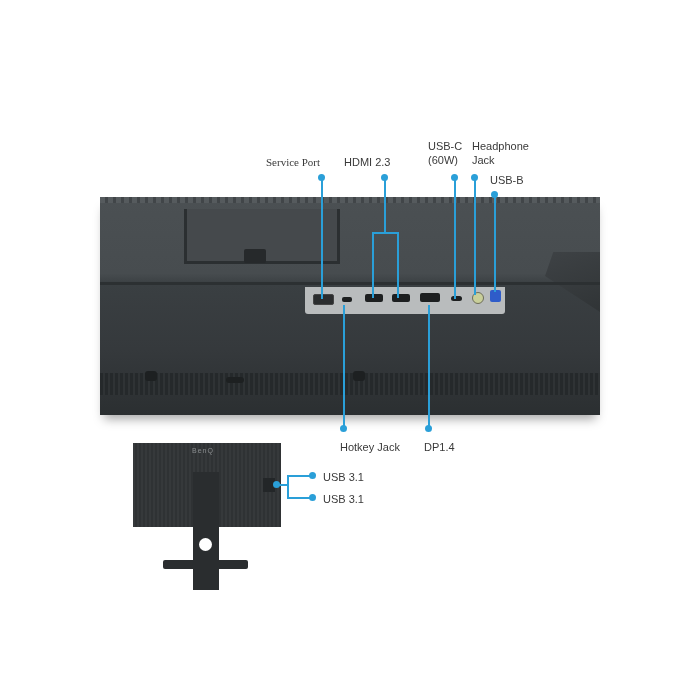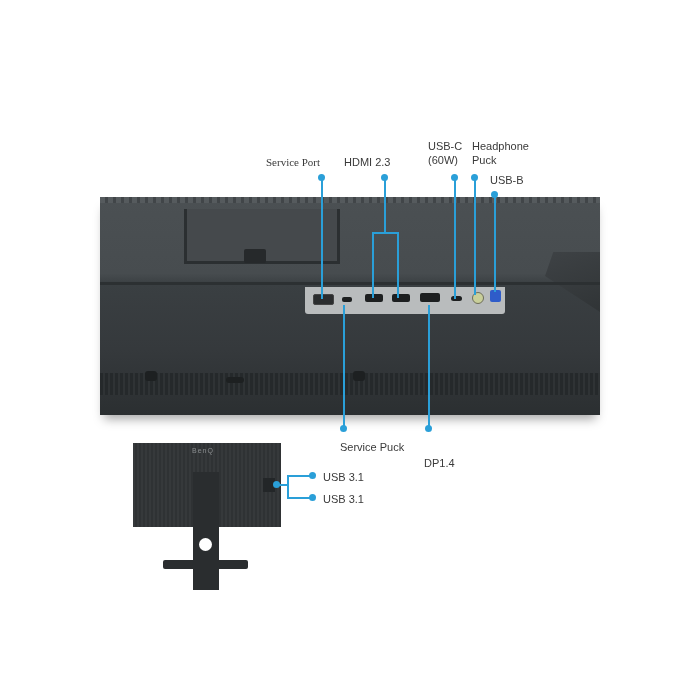--- a/index.html
+++ b/index.html
@@ -40,21 +40,21 @@
 <body>
 
 <div class="label" style="left:266px;top:155px;font-family:Liberation Serif, serif;">Service Port</div>
 <div class="label" style="left:344px;top:155px;">HDMI 2.3</div>
 <div class="label" style="left:428px;top:139px;">
   <div>USB-C</div>
   <div>(60W)</div>
 </div>
 <div class="label" style="left:472px;top:139px;">
   <div>Headphone</div>
-  <div>Puck</div>
+  <div>Jack</div>
 </div>
 <div class="label" style="left:490px;top:173px;">USB-B</div>
 
 <div class="monitor">
   <div class="vent-top"></div>
   <div class="mount"></div>
   <div class="mount-tab"></div>
   <div class="rwing"></div>
   <div class="shelf"></div>
   <div class="panel">
@@ -85,22 +85,22 @@
 <div class="dot" style="left:471px;top:174px;"></div>
 <div class="vline" style="left:474px;top:177px;height:118px;"></div>
 <div class="dot" style="left:491px;top:191px;"></div>
 <div class="vline" style="left:494px;top:194px;height:98px;"></div>
 
 <div class="vline" style="left:343px;top:305px;height:122px;"></div>
 <div class="dot" style="left:340px;top:425px;"></div>
 <div class="vline" style="left:428px;top:305px;height:122px;"></div>
 <div class="dot" style="left:425px;top:425px;"></div>
 
-<div class="label" style="left:340px;top:440px;">Service Puck</div>
-<div class="label" style="left:424px;top:440px;margin-top:16px;">DP1.4</div>
+<div class="label" style="left:340px;top:440px;">Hotkey Jack</div>
+<div class="label" style="left:424px;top:440px;">DP1.4</div>
 
 <div class="mini-screen"></div>
 <div class="mini-logo">BenQ</div>
 <div class="mini-side"></div>
 <div class="mini-neck"></div>
 <div class="mini-hole"></div>
 <div class="mini-base"></div>
 
 <div class="dot" style="left:273px;top:481px;"></div>
 <div class="hline" style="left:278px;top:484px;width:10px;"></div>

